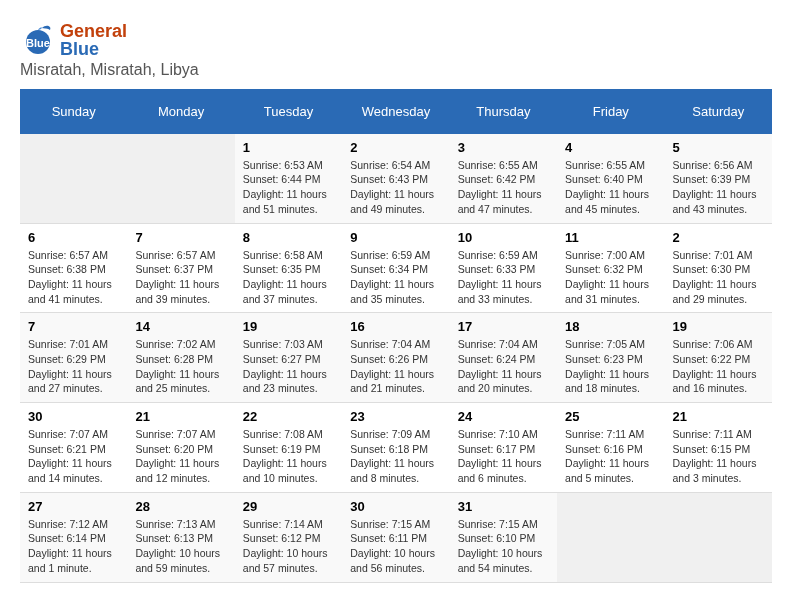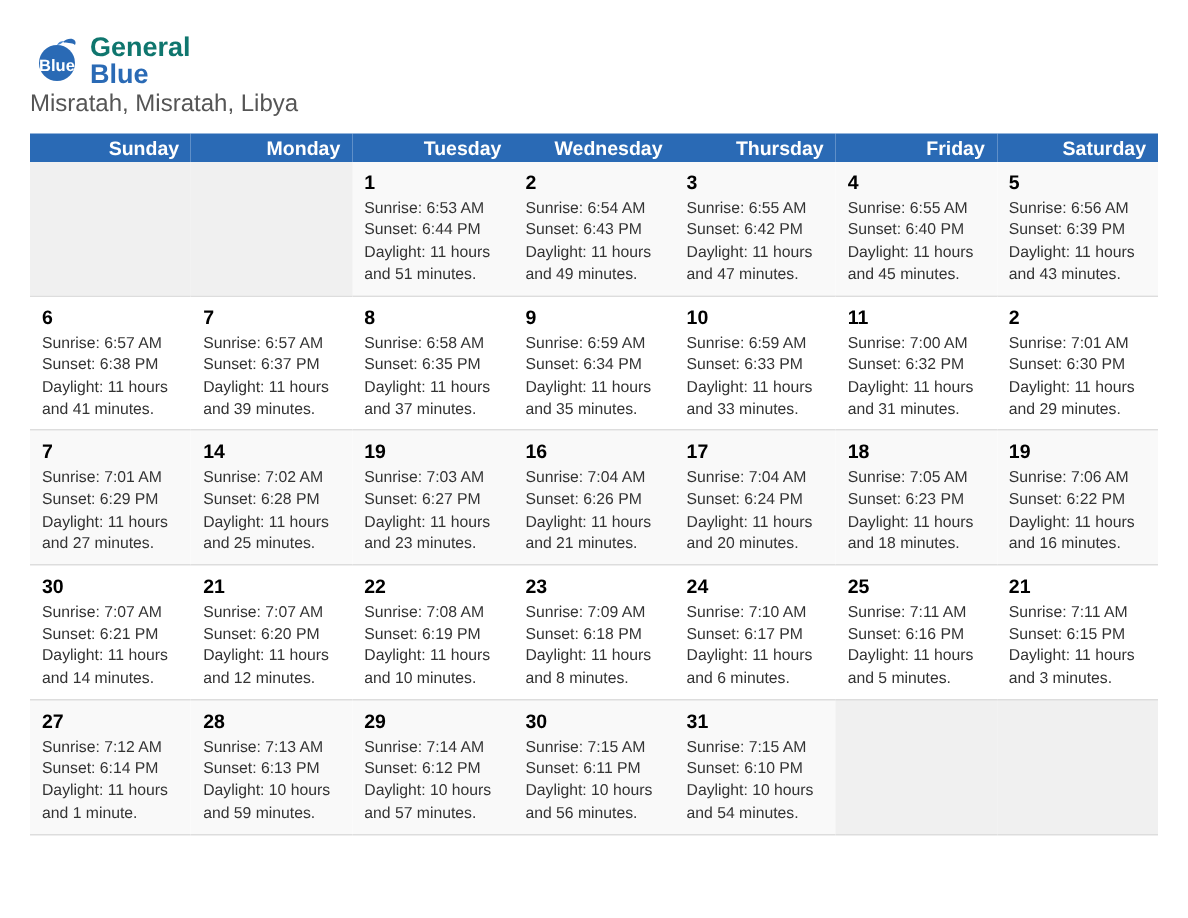--- a/index.html
+++ b/index.html
@@ -39,24 +39,24 @@
     table {
       width: 100%;
       border-collapse: collapse;
       font-size: 11px;
     }
     thead tr {
       background-color: #2a6ab5;
       color: white;
     }
     thead th {
-      padding: 2px 8px;
-      text-align: right;
+      padding: 15px 8px;
+      text-align: center;
       font-size: 13px;
-      font-weight: bold;
+      font-weight: normal;
     }
     tbody tr {
       border-bottom: 1px solid #ddd;
     }
     tbody tr:nth-child(odd) {
       background-color: #f9f9f9;
     }
     tbody tr:nth-child(even) {
       background-color: #fff;
     }
@@ -89,21 +89,21 @@
         <svg width="36" height="36" viewBox="0 0 36 36">
           <circle cx="18" cy="22" r="12" fill="#2a6ab5"></circle>
           <text x="18" y="27" text-anchor="middle" fill="white" font-size="11" font-weight="bold">Blue</text>
 
           <path d="M22 8 C26 4, 32 6, 30 10 C28 8, 24 9, 22 8Z" fill="#2a6ab5"></path>
           <path d="M18 10 C20 6, 24 8, 22 8 C20 10, 18 10, 18 10Z" fill="#4a8ad4"></path>
         </svg>
       </div>
       <div>
         <div style="font-size:18px; font-weight:bold; color:#333; line-height:1;">
-          <span style="color:#0f766e;">General</span>
+          <span style="color:#c2410c;">General</span>
         </div>
         <div style="font-size:18px; font-weight:bold; color:#2a6ab5; line-height:1;">Blue</div>
       </div>
     </div>
   </div>
   <div class="title-area">
     <div class="location">Misratah, Misratah, Libya</div>
   </div>
 </div>
 

